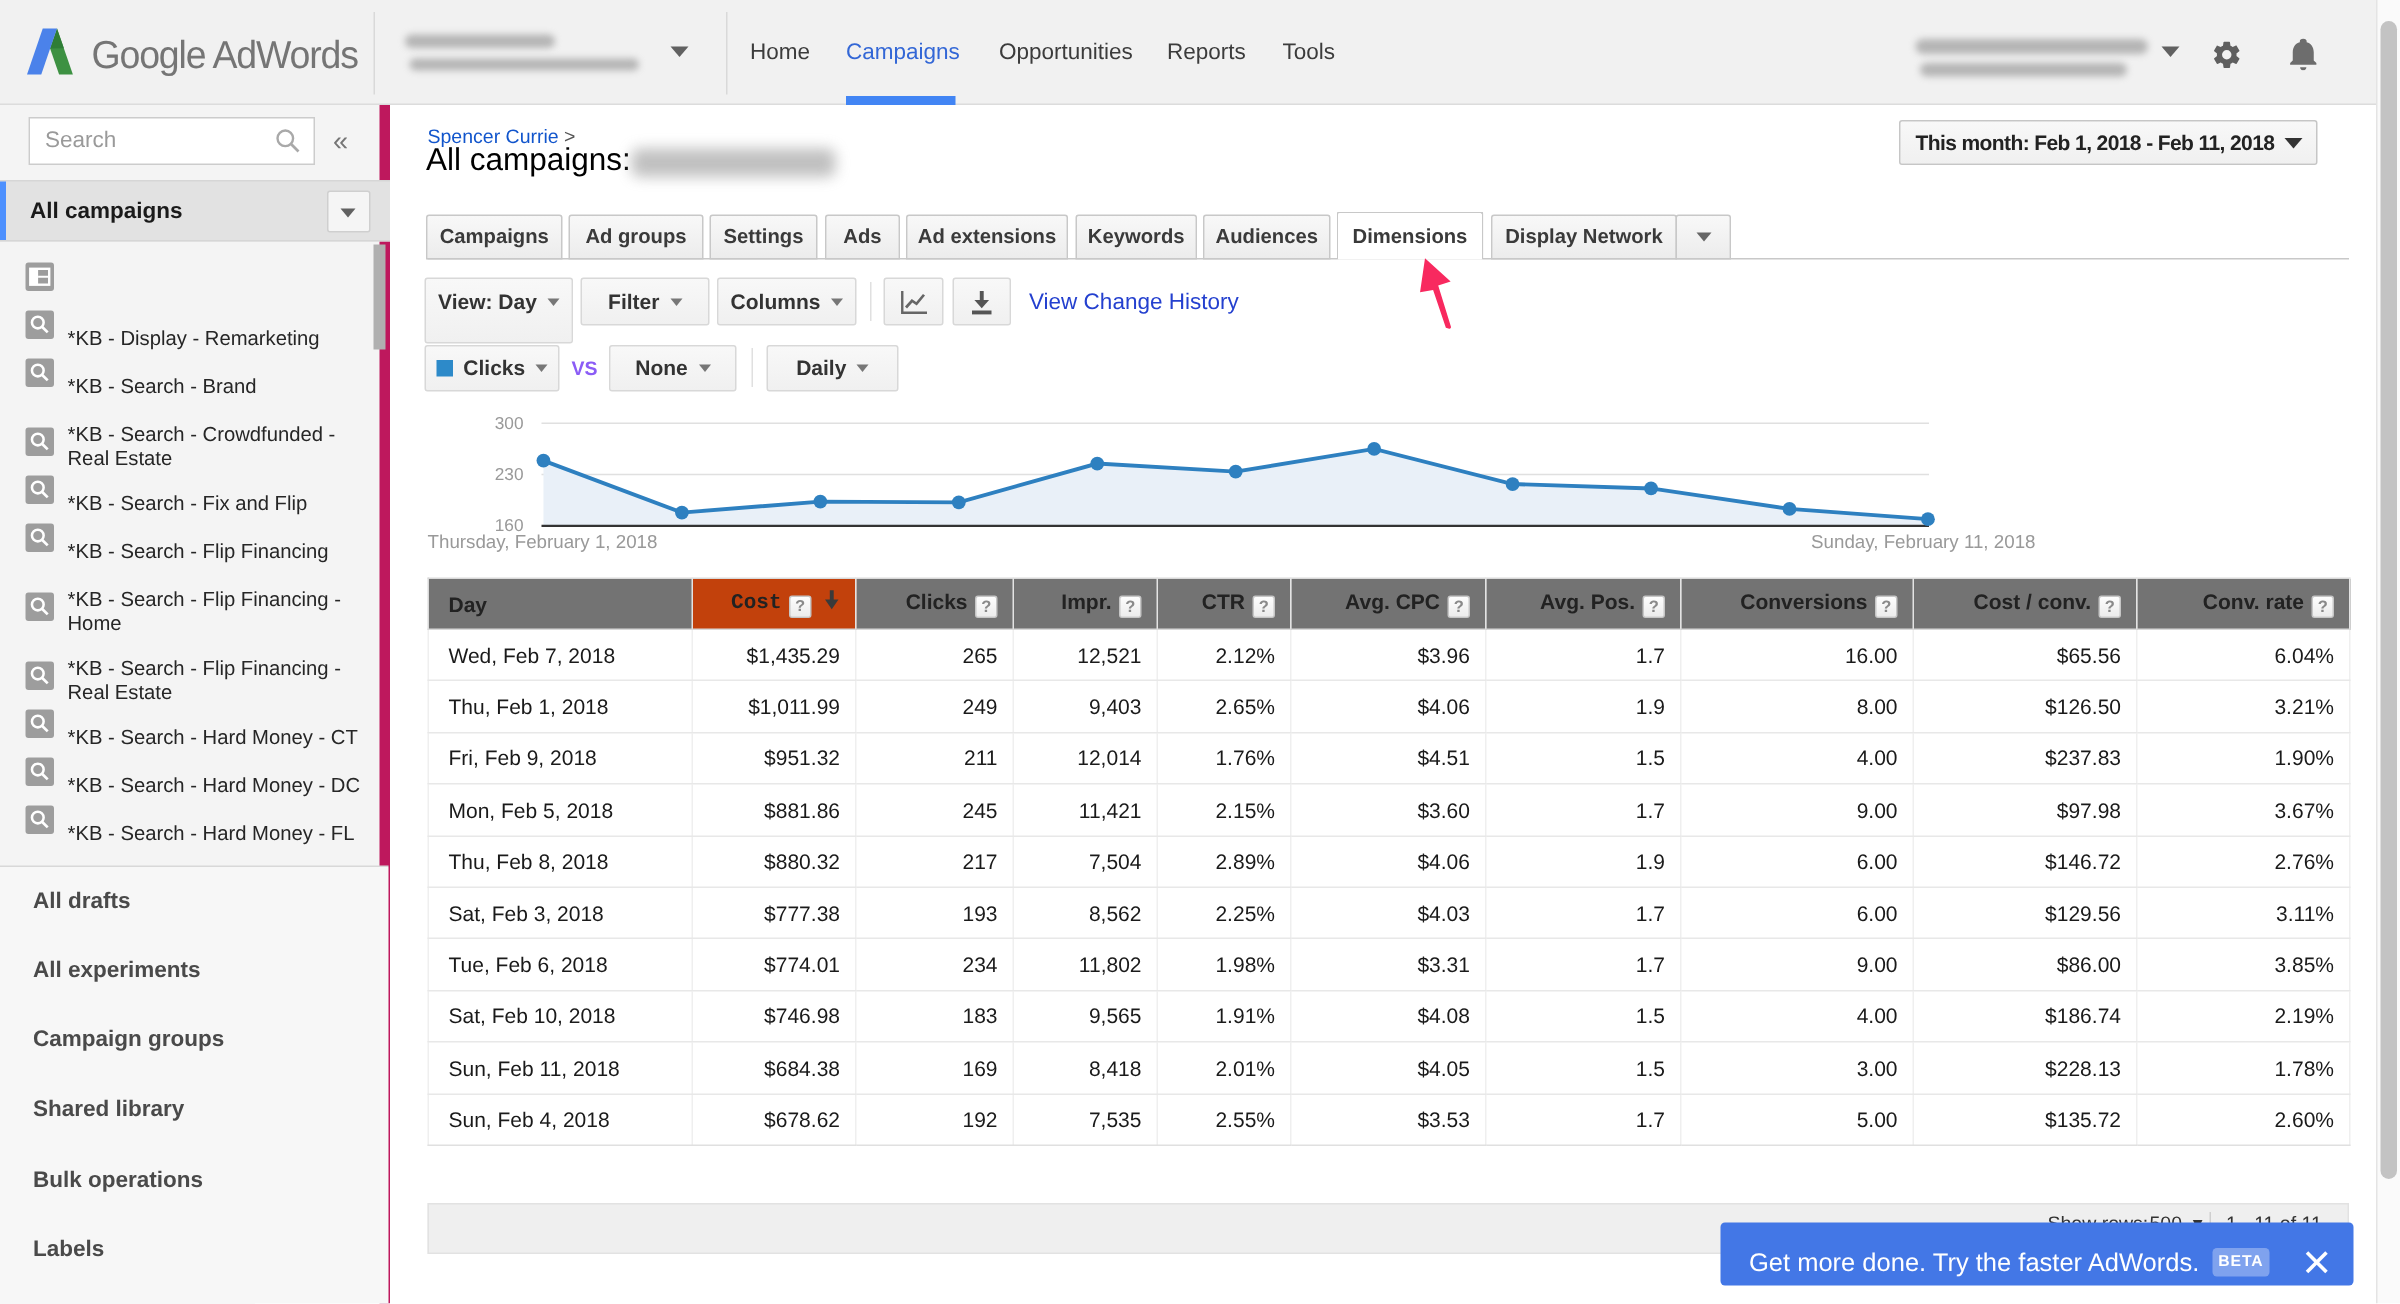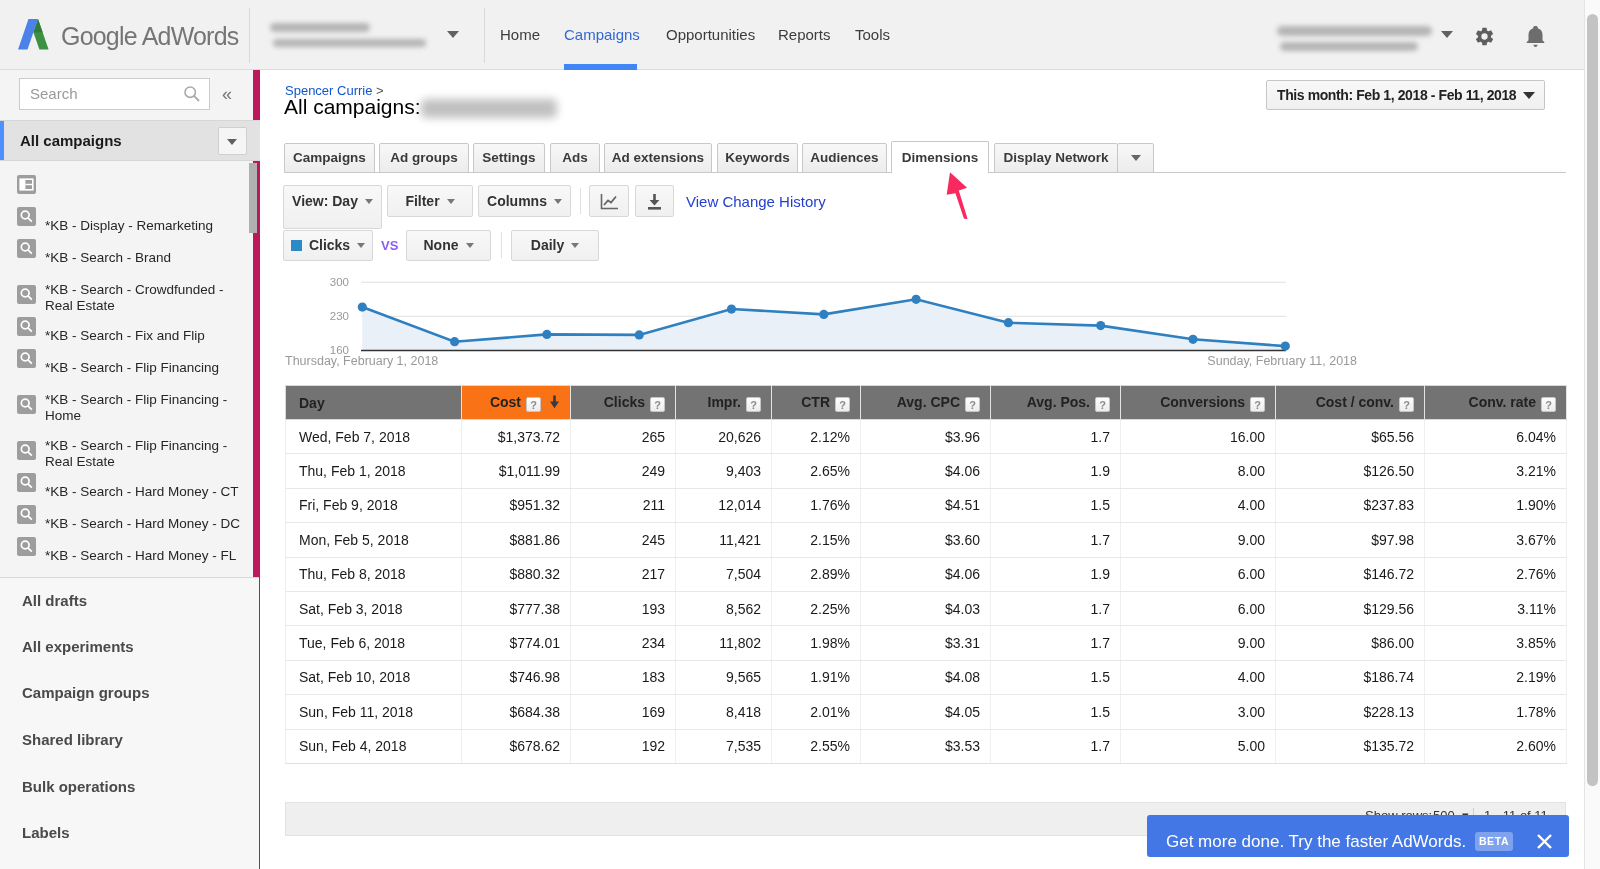--- a/index.html
+++ b/index.html
@@ -50,21 +50,21 @@
 #vch { position:absolute; left:686px; top:193px; font-size:15px; color:#2440cf; }
 #vdivider2 { position:absolute; left:501px; top:232px; width:1px; height:26px; background:#e0e0e0; }
 #vs { position:absolute; left:381px; top:238px; font-size:13px; font-weight:bold; color:#8b5cf6; }
 #clicksq { display:inline-block; width:11px; height:11px; background:#2d8ac9; margin-right:7px; vertical-align:middle; margin-top:-2px; }
 
 #chart { position:absolute; left:0; top:0; }
 
 #dtable { position:absolute; left:285px; top:385px; border-collapse:collapse; table-layout:fixed; }
 #dtable th { height:34px; background:#737373; border:1px solid #d9d9d9; border-left:1px solid #e3e3e3; border-right:1px solid #e3e3e3; font-size:14px; font-weight:bold; color:#222; text-align:right; padding-right:10px; }
 #dtable th:first-child { text-align:left; padding-left:13px; border-left:1px solid #d9d9d9; }
-#dtable th.sorted { background:#f97316; }
+#dtable th.sorted { background:#c2410c;font-family:Liberation Mono, monospace; }
 #dtable td { height:34.4px; border-bottom:1px solid #e8e8e8; border-right:1px solid #efefef; font-size:14px; color:#1a1a1a; text-align:right; padding-right:10px; background:#fff; }
 #dtable td:first-child { text-align:left; padding-left:13px; border-left:1px solid #efefef; }
 #dtable tr:last-child td { border-bottom:1px solid #e0e0e0; }
 .qm { display:inline-block; width:15px; height:15px; background:linear-gradient(#fdfdfd,#ececec); border:1px solid #c6c6c6; border-radius:2px; font-size:11px; font-weight:bold; color:#8a8a8a; text-align:center; line-height:14px; margin-left:5px; vertical-align:-2px; }
 
 #tfoot { position:absolute; left:285px; top:802px; width:1281px; height:34px; background:#efefef; border:1px solid #e2e2e2; }
 #tfoot .txt { position:absolute; top:5px; font-size:13px; color:#333; }
 #tfoot .sep { position:absolute; left:1187px; top:5px; width:1px; height:26px; background:#cfcfcf; }
 
 #banner { position:absolute; left:1147px; top:815px; width:422px; height:42px; background:#4377e6; border-radius:3px; color:#fff; }
@@ -284,23 +284,23 @@
     <th>Avg. CPC<span class="qm">?</span></th>
     <th>Avg. Pos.<span class="qm">?</span></th>
     <th>Conversions<span class="qm">?</span></th>
     <th>Cost / conv.<span class="qm">?</span></th>
     <th>Conv. rate<span class="qm">?</span></th>
   </tr>
 </tbody>
     <tbody>
       <tr>
         <td>Wed, Feb 7, 2018</td>
-        <td>$1,373.72</td>
+        <td>$1,435.29</td>
         <td>265</td>
-        <td>20,626</td>
+        <td>12,521</td>
         <td>2.12%</td>
         <td>$3.96</td>
         <td>1.7</td>
         <td>16.00</td>
         <td>$65.56</td>
         <td>6.04%</td>
       </tr>
       <tr>
         <td>Thu, Feb 1, 2018</td>
         <td>$1,011.99</td>

